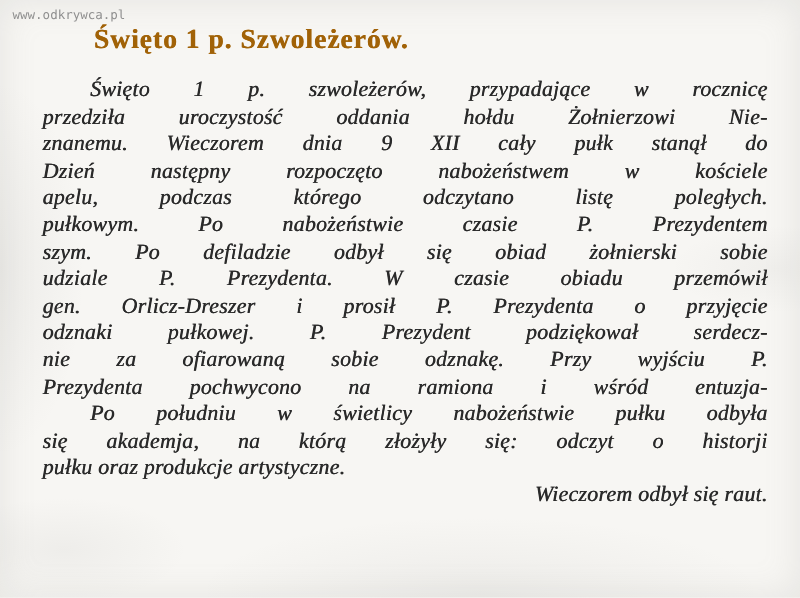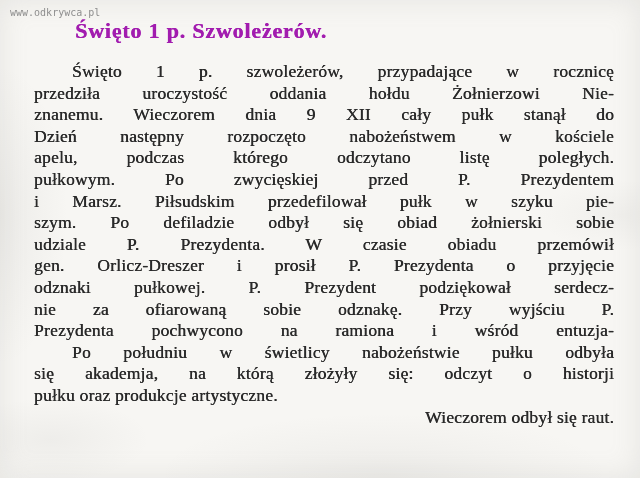--- a/index.html
+++ b/index.html
@@ -38,35 +38,36 @@
     top: 18px;
     left: 34px;
     right: 26px;
     color: #262626;
   }
   .title {
     margin: 0 0 0 41px;
     font-size: 22px;
     font-weight: bold;
     letter-spacing: 0.8px;
-    color: #a21caf;
+    color: #a16207;
     text-shadow: 0.4px 0 0 currentColor;
   }
   .body-text {
     margin-top: 17px;
     font-size: 17.5px;
     letter-spacing: 0.2px;
     color: #2a2a2a;
     text-shadow: 0.35px 0 0 currentColor;
   }
   .line {
     height: 21.6px;
     line-height: 21.6px;
     white-space: nowrap;
     text-align: left;
+    font-style: italic;
   }
   .line.justified {
     white-space: normal;
     text-align: justify;
     text-align-last: justify;
   }
   .line.indent { padding-left: 38px; text-align: right; }
 </style>
 </head>
 <body>
@@ -76,22 +77,21 @@
 <div class="watermark">www.odkrywca.pl</div>
 
 <div class="article">
   <h1 class="title">Święto 1 p. Szwoleżerów.</h1>
   <div class="body-text">
       <div class="line justified indent">Święto 1 p. szwoleżerów, przypadające w rocznicę</div>
       <div class="line justified">przedziła uroczystość oddania hołdu Żołnierzowi Nie-</div>
       <div class="line justified">znanemu. Wieczorem dnia 9 XII cały pułk stanął do</div>
       <div class="line justified">Dzień następny rozpoczęto nabożeństwem w kościele</div>
       <div class="line justified">apelu, podczas którego odczytano listę poległych.</div>
-      <div class="line justified">pułkowym. Po zwycięskiej przed P. Prezydentem</div>
-      <div class="line justified">i Marsz. Piłsudskim przedefilował pułk w szyku pie-</div>
+      <div class="line justified">pułkowym. Po nabożeństwie czasie P. Prezydentem</div>
       <div class="line justified">szym. Po defiladzie odbył się obiad żołnierski sobie</div>
       <div class="line justified">udziale P. Prezydenta. W czasie obiadu przemówił</div>
       <div class="line justified">gen. Orlicz-Dreszer i prosił P. Prezydenta o przyjęcie</div>
       <div class="line justified">odznaki pułkowej. P. Prezydent podziękował serdecz-</div>
       <div class="line justified">nie za ofiarowaną sobie odznakę. Przy wyjściu P.</div>
       <div class="line justified">Prezydenta pochwycono na ramiona i wśród entuzja-</div>
       <div class="line justified indent">Po południu w świetlicy nabożeństwie pułku odbyła</div>
       <div class="line justified">się akademja, na którą złożyły się: odczyt o historji</div>
       <div class="line">pułku oraz produkcje artystyczne.</div>
       <div class="line indent">Wieczorem odbył się raut.</div>

